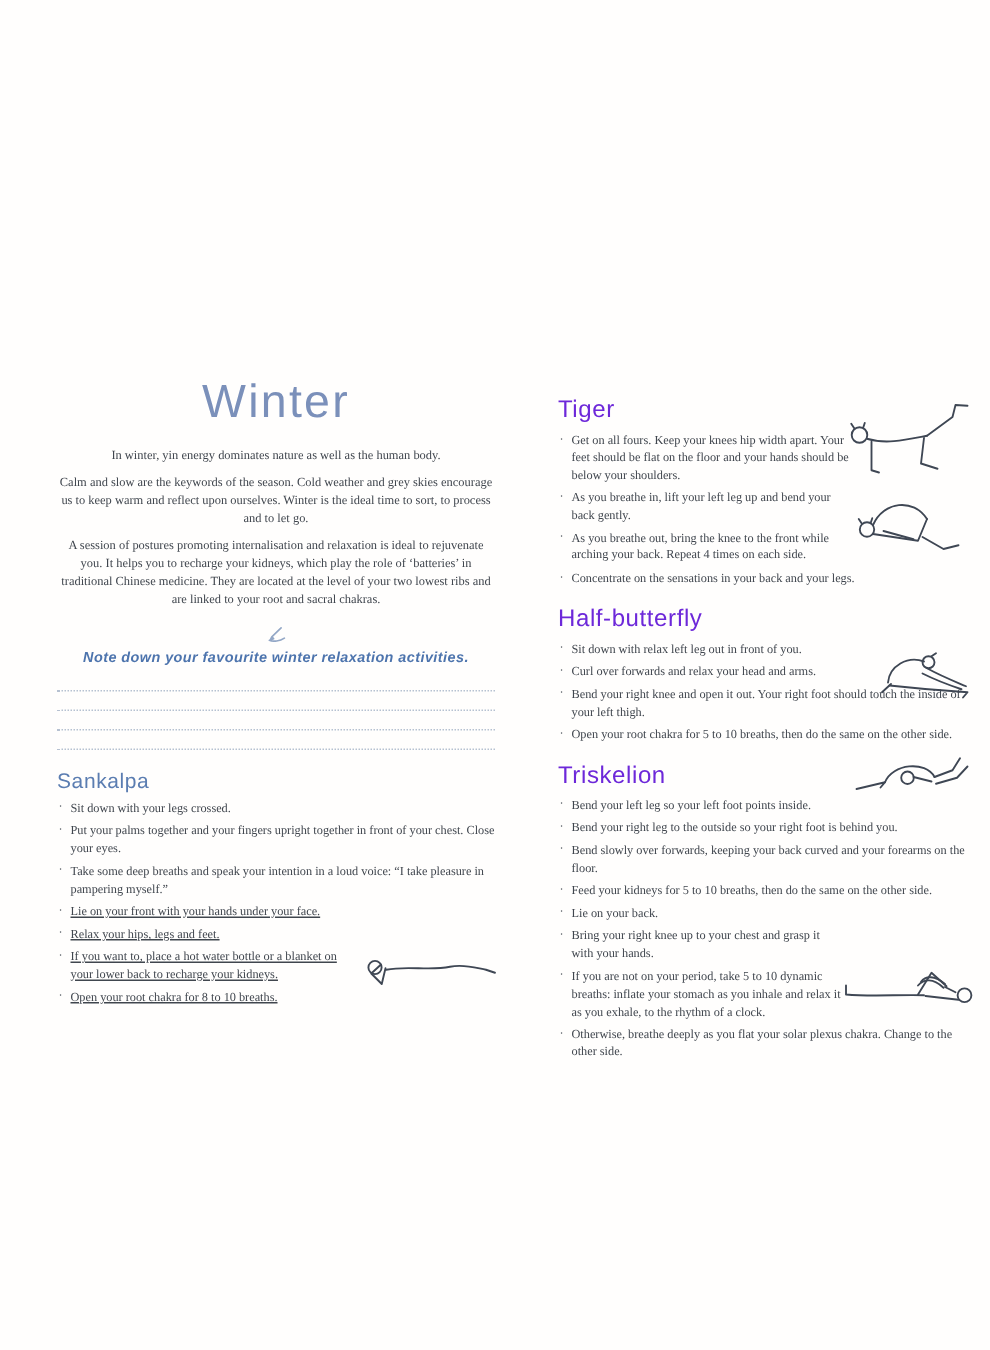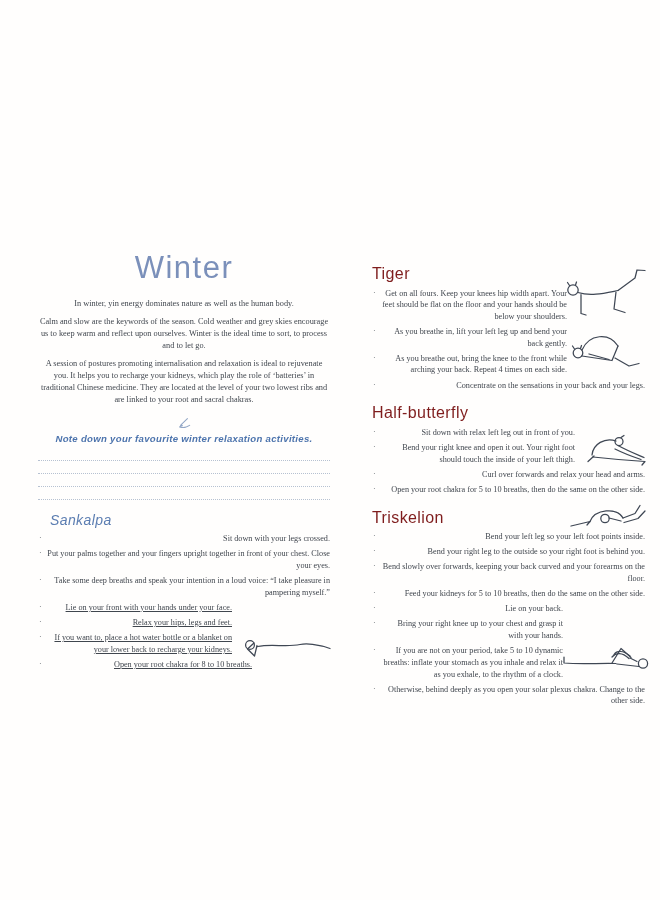--- a/index.html
+++ b/index.html
@@ -15,25 +15,25 @@
   .intro p{font-size:8.3px;line-height:1.45;text-align:center;margin:0 0 6px 0;}
 
   .note-row{display:flex;align-items:center;gap:5px;margin:11px 0 4px 0;
             font-family:"Liberation Sans", sans-serif;font-style:italic;font-weight:700;
             font-size:9.6px;letter-spacing:0.3px;color:#4d74ad;flex-direction:column;}
   .note-icon{flex:0 0 auto;display:inline-flex;}
   .dotted-lines{margin-top:2px;}
   .dotted-line{height:12px;border-bottom:1.2px dotted #b6c1d1;}
 
   h2.sec{font-family:"Liberation Sans", sans-serif;font-weight:400;font-size:16px;
-         letter-spacing:0.4px;color:#7f1d1d;margin:13px 0 5px 0;line-height:1.1;}
-  h2.sec.italic{font-style:italic;font-size:14px;color:#5b7db1;margin-left:12px;}
+         letter-spacing:0.4px;color:#6d28d9;margin:13px 0 5px 0;line-height:1.1;}
+  h2.sec.italic{font-size:14px;color:#5b7db1;}
 
   ul.bullets{list-style:none;margin:0;padding:0;font-size:8.2px;line-height:1.42;}
-  ul.bullets li{position:relative;padding-left:9px;margin:0 0 3.5px 0;text-align:right;}
+  ul.bullets li{position:relative;padding-left:9px;margin:0 0 3.5px 0;}
   ul.bullets li::before{content:"\00B7";position:absolute;left:1px;top:-1px;color:#565c64;}
 
   .section{position:relative;}
   .sec-tiger ul.bullets{padding-right:78px;}
   .sec-tiger ul.bullets li:last-child{margin-right:-78px;}
   .sec-halfbutterfly ul.bullets{padding-right:70px;}
   .sec-halfbutterfly ul.bullets li:nth-child(n+3){margin-right:-70px;}
   .sec-kneelift ul.bullets{padding-right:82px;}
   .sec-kneelift ul.bullets li:last-child{margin-right:-82px;}
   .sec-salamander ul.bullets{padding-right:98px;text-decoration:underline;}
@@ -139,22 +139,22 @@
           <path d="M20,27 L40,32.5"></path>
           <path d="M46,31 L60,39 L70,36.5"></path>
         </svg>
       </span>
     </div>
 
     <div class="section sec-halfbutterfly">
       <h2 class="sec">Half-butterfly</h2>
       <ul class="bullets">
           <li>Sit down with relax left leg out in front of you.</li>
+          <li>Curl over forwards and relax your head and arms.</li>
           <li>Bend your right knee and open it out. Your right foot should touch the inside of your left thigh.</li>
-          <li>Curl over forwards and relax your head and arms.</li>
           <li>Open your root chakra for 5 to 10 breaths, then do the same on the other side.</li>
         </ul>
       <span class="illo illo-halfbutterfly">
         <svg width="68" height="40" viewBox="0 0 68 40">
           <path d="M9,29 C10,18 22,11 33,15"></path>
           <circle cx="36" cy="15.5" r="4"></circle>
           <path d="M38,11.5 L41,9.5"></path>
           <path d="M35,19.5 C45,25 54,28.5 61,31.5"></path>
           <path d="M32,23 C43,28.5 52,31.5 58,33.5"></path>
           <path d="M10,31 C28,33 46,34.5 62,35.5 L59,39"></path>
@@ -181,21 +181,21 @@
           <path d="M57,21.5 L71,17.5 L78,10"></path>
         </svg>
       </span>
     </div>
 
     <div class="section sec-kneelift">
       <ul class="bullets">
           <li>Lie on your back.</li>
           <li>Bring your right knee up to your chest and grasp it with your hands.</li>
           <li>If you are not on your period, take 5 to 10 dynamic breaths: inflate your stomach as you inhale and relax it as you exhale, to the rhythm of a clock.</li>
-          <li>Otherwise, behind deeply as you open your solar plexus chakra. Change to the other side.</li>
+          <li>Otherwise, breathe deeply as you flat your solar plexus chakra. Change to the other side.</li>
         </ul>
       <span class="illo illo-kneelift">
         <svg width="94" height="42" viewBox="0 0 94 42">
           <path d="M5,24 L5,30 C22,31.5 40,30 57,30.5"></path>
           <path d="M53,30 L62,15.5 L72,24.5"></path>
           <path d="M70,25.5 C63,19 57,19.5 53,24"></path>
           <path d="M71,23 C64,17 58,17.5 55,21.5"></path>
           <path d="M71,25 L78,28.5"></path>
           <circle cx="84" cy="30.5" r="4.6"></circle>
           <path d="M58,31 L80,33.5"></path>

